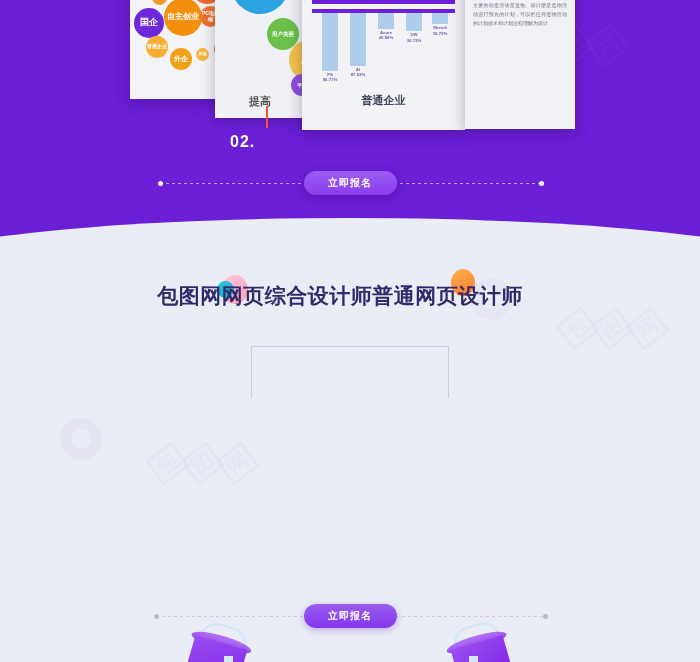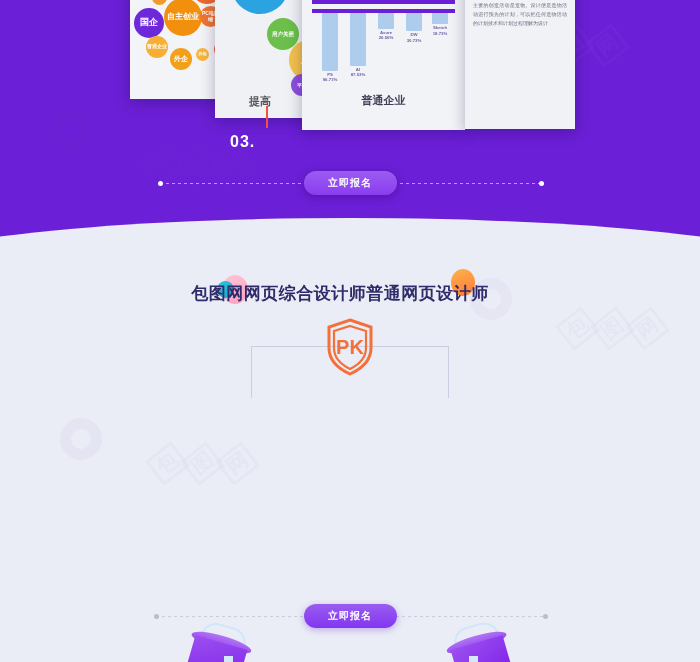--- a/index.html
+++ b/index.html
@@ -73,21 +73,21 @@
   .cta-top .cta-btn{background:linear-gradient(180deg,#9a5cf0,#8a3df0);box-shadow:0 2px 8px rgba(40,0,90,.35);}
   .cta-top .cta-line{background:repeating-linear-gradient(90deg,rgba(255,255,255,.55) 0 3px,transparent 3px 6px);}
   .cta-top .cta-dot{background:#fff;}
   .cta-bot .cta-btn{background:linear-gradient(180deg,#9a5cf0,#8236ef);box-shadow:0 2px 7px rgba(110,40,220,.35);}
   .cta-bot .cta-line{background:repeating-linear-gradient(90deg,rgba(150,150,180,.38) 0 3px,transparent 3px 6px);}
   .cta-bot .cta-dot{background:#b9bccd;}
 
   
   .lower{position:absolute;left:0;top:258px;width:700px;height:404px;}
   .sec-title{position:absolute;left:0;width:680px;text-align:center;top:24px;
-             font-size:17px;font-weight:bold;color:#2f2b6b;letter-spacing:.5px;}
+             font-size:21px;font-weight:bold;color:#2f2b6b;letter-spacing:.5px;}
   .blob-pink{position:absolute;left:222px;top:17px;width:26px;height:29px;border-radius:50%;
              background:linear-gradient(150deg,#ffc7d8,#ff9fbe);}
   .blob-teal{position:absolute;left:217px;top:23px;width:17px;height:17px;border-radius:50%;
              background:linear-gradient(150deg,#29c6d6,#1ea7cf);}
   .blob-orange{position:absolute;left:451px;top:11px;width:24px;height:27px;border-radius:50%;
              background:linear-gradient(160deg,#ffb24a,#fd7a37);}
 
   
   .conn{position:absolute;left:251px;top:88px;width:198px;height:52px;
         border-left:1.5px solid #c9cfe0;border-right:1.5px solid #c9cfe0;border-top:1.5px solid #c9cfe0;}
@@ -193,21 +193,21 @@
       </div>
       <div class="bar-title">普通企业</div>
     </div>
 
     <div class="card card-doc">
 
       <div class="doc-p" style="left:8px;top:58px;width:94px;text-indent:10px;">人类通过劳动改造世界，创造文明，创造物质财富和精神财富，而最基础、最主要的创造活动是造物。设计便是造物活动进行预先的计划，可以把任何造物活动的计划技术和计划过程理解为设计</div>
     </div>
 
     <div class="tick-red"></div>
-    <div class="num02">03.</div>
+    <div class="num02">02.</div>
 
     <div class="curve"></div>
   </div>
 
   <div class="cta-row cta-top" style="top:168px;">
     <div class="cta-line" style="left:160px;width:380px;"></div>
     <div class="cta-dot" style="left:158px;"></div>
     <div class="cta-dot" style="left:539px;"></div>
     <button class="cta-btn">立即报名</button>
   </div>
@@ -227,27 +227,20 @@
       <span class="wm-char">包</span><span class="wm-char">图</span><span class="wm-char">网</span>
     </div>
 
     <div class="blob-pink"></div>
     <div class="blob-teal"></div>
     <div class="blob-orange"></div>
     <div class="sec-title">包图网网页综合设计师普通网页设计师</div>
 
     <div class="conn"></div>
 
-    <div class="shield">
-      <svg viewBox="0 0 50 58">
-        <path d="M25 2 L46 9 V30 C46 43 36 51 25 56 C14 51 4 43 4 30 V9 Z" fill="none" stroke="#f4703a" stroke-width="3"></path>
-        <path d="M25 8 L41 13 V30 C41 40 33 47 25 51 C17 47 9 40 9 30 V13 Z" fill="none" stroke="#f4703a" stroke-width="2.2"></path>
-        <text x="25" y="36" text-anchor="middle" font-size="20" font-weight="bold" fill="#f4703a" font-family="Liberation Sans, sans-serif">PK</text>
-      </svg>
-    </div>
 
     <div class="bucket bucket-l">
       <div class="handle" style="left:9px;top:-9px;width:46px;height:16px;"></div>
       <div class="rim"></div>
       <div class="body"></div>
       <div class="btext" style="left:14px;top:17px;width:34px;writing-mode:vertical-rl;height:26px;">普通设计师</div>
     </div>
 
     <div class="bucket bucket-r">
       <div class="handle" style="left:9px;top:-9px;width:46px;height:16px;"></div>

